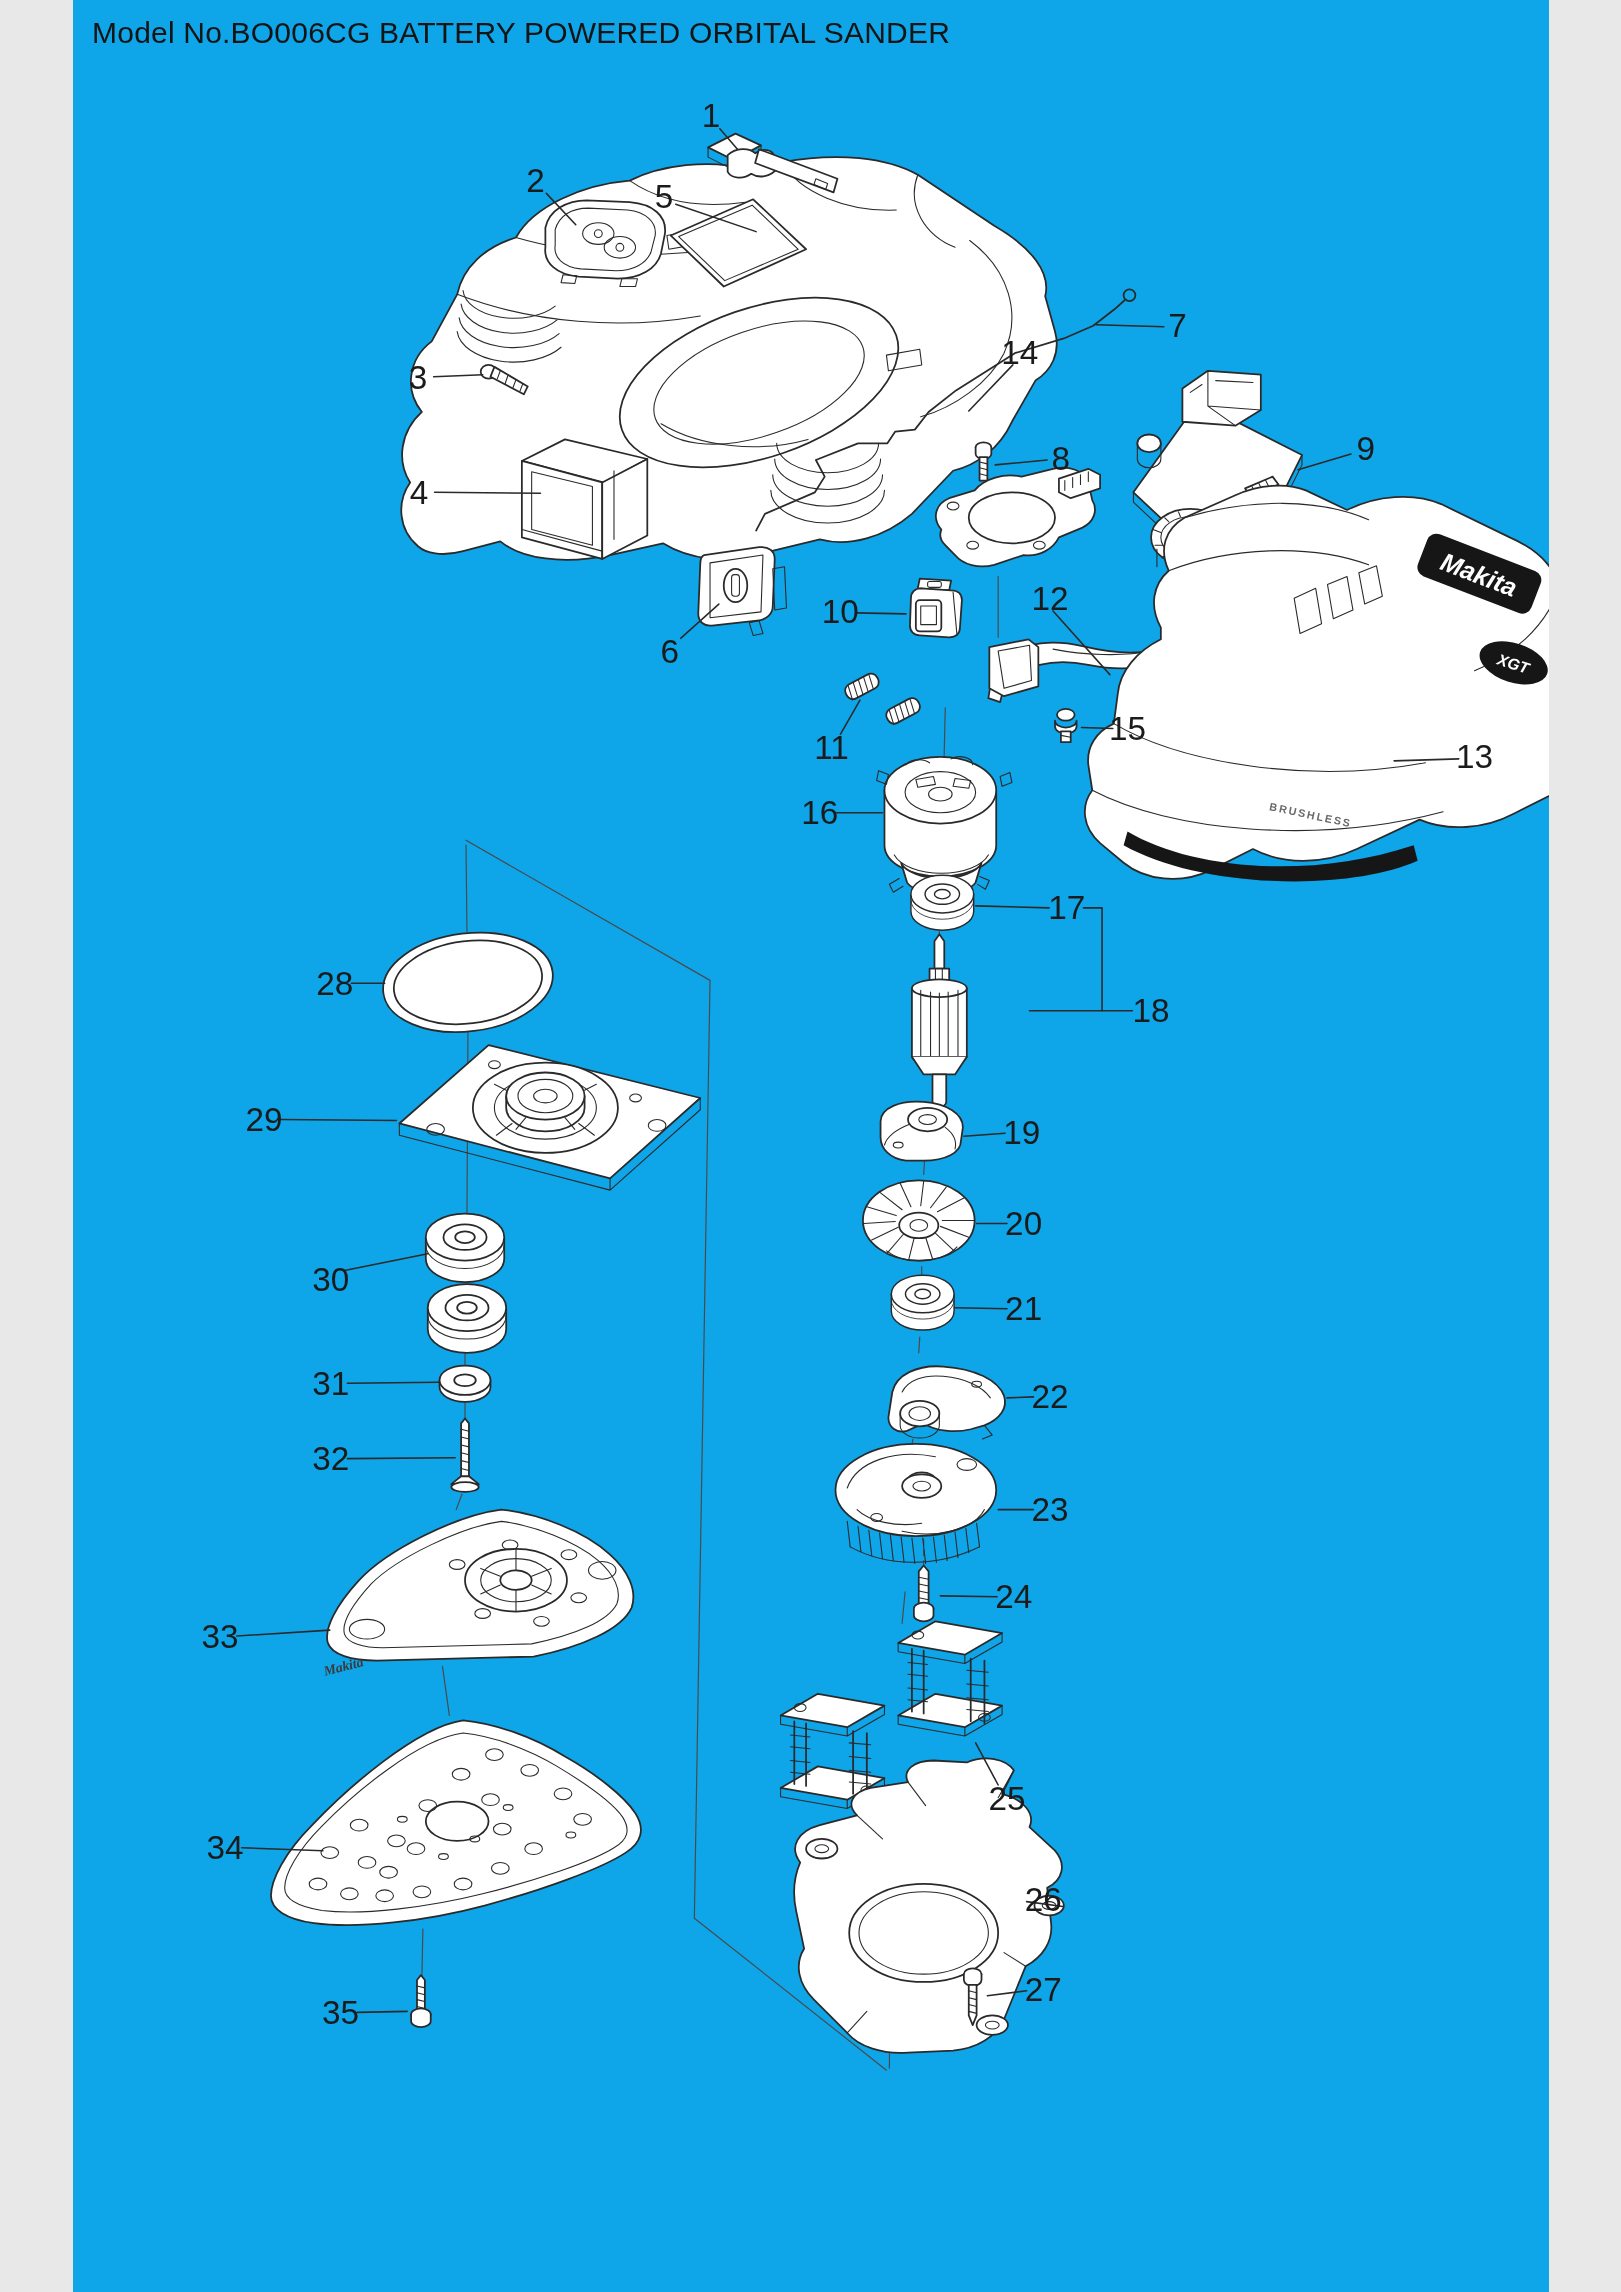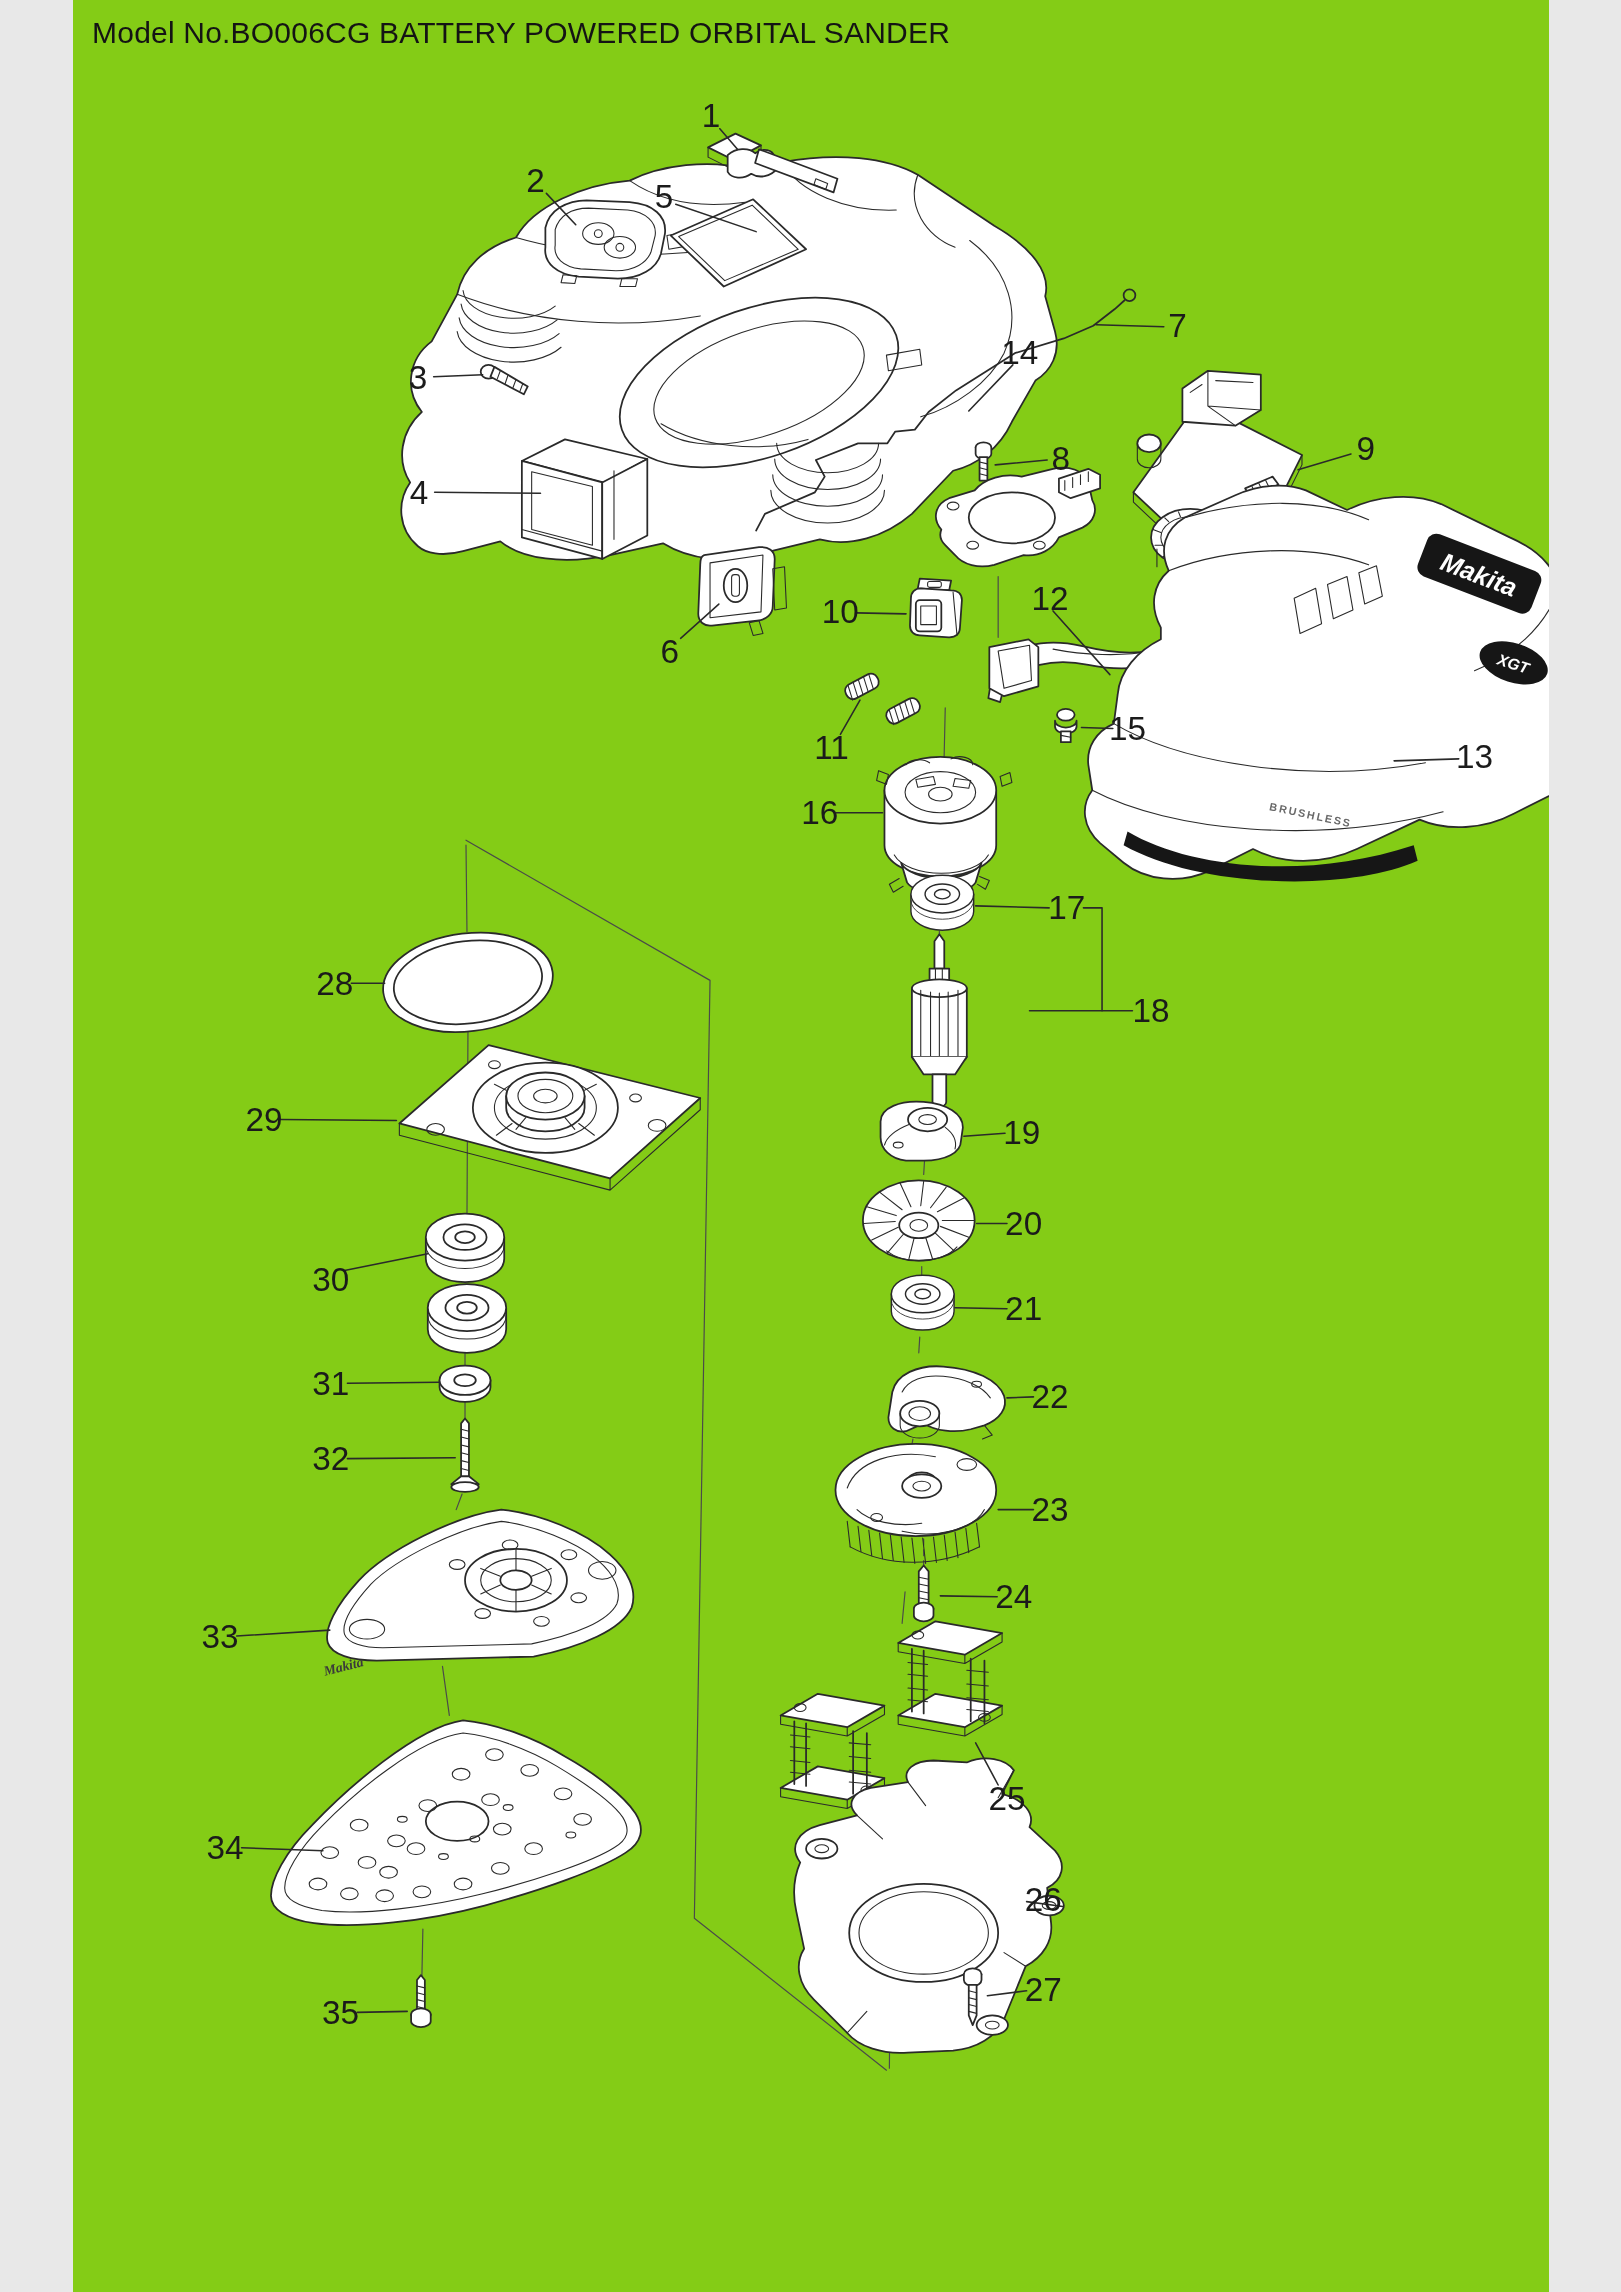--- a/index.html
+++ b/index.html
@@ -1,16 +1,16 @@
 <!DOCTYPE html>
 <html><head>
 <meta charset="utf-8">
 <style>
   html,body{margin:0;padding:0;background:#e8e8e8;}
-  .page{position:relative;width:1476px;height:2293px;background:#84cc16;margin:0 auto;overflow:hidden;
+  .page{position:relative;width:1476px;height:2293px;background:#0ea5e9;margin:0 auto;overflow:hidden;
         font-family:"Liberation Sans",sans-serif;}
   .title{position:absolute;left:19.6px;top:15.7px;font-size:30px;color:#141414;letter-spacing:0.2px;
          font-family:"Liberation Sans",sans-serif;white-space:nowrap;}
   svg{position:absolute;left:0;top:0;}
   
   path,ellipse,circle,polyline,line,rect{fill:none;stroke:#2a2a2a;stroke-width:1.8;
         stroke-linecap:round;stroke-linejoin:round;}
   .fillw{fill:#ffffff;}
   .thin{stroke-width:1.1;}
   .axis{stroke:#4a4a4a;stroke-width:1.2;}

